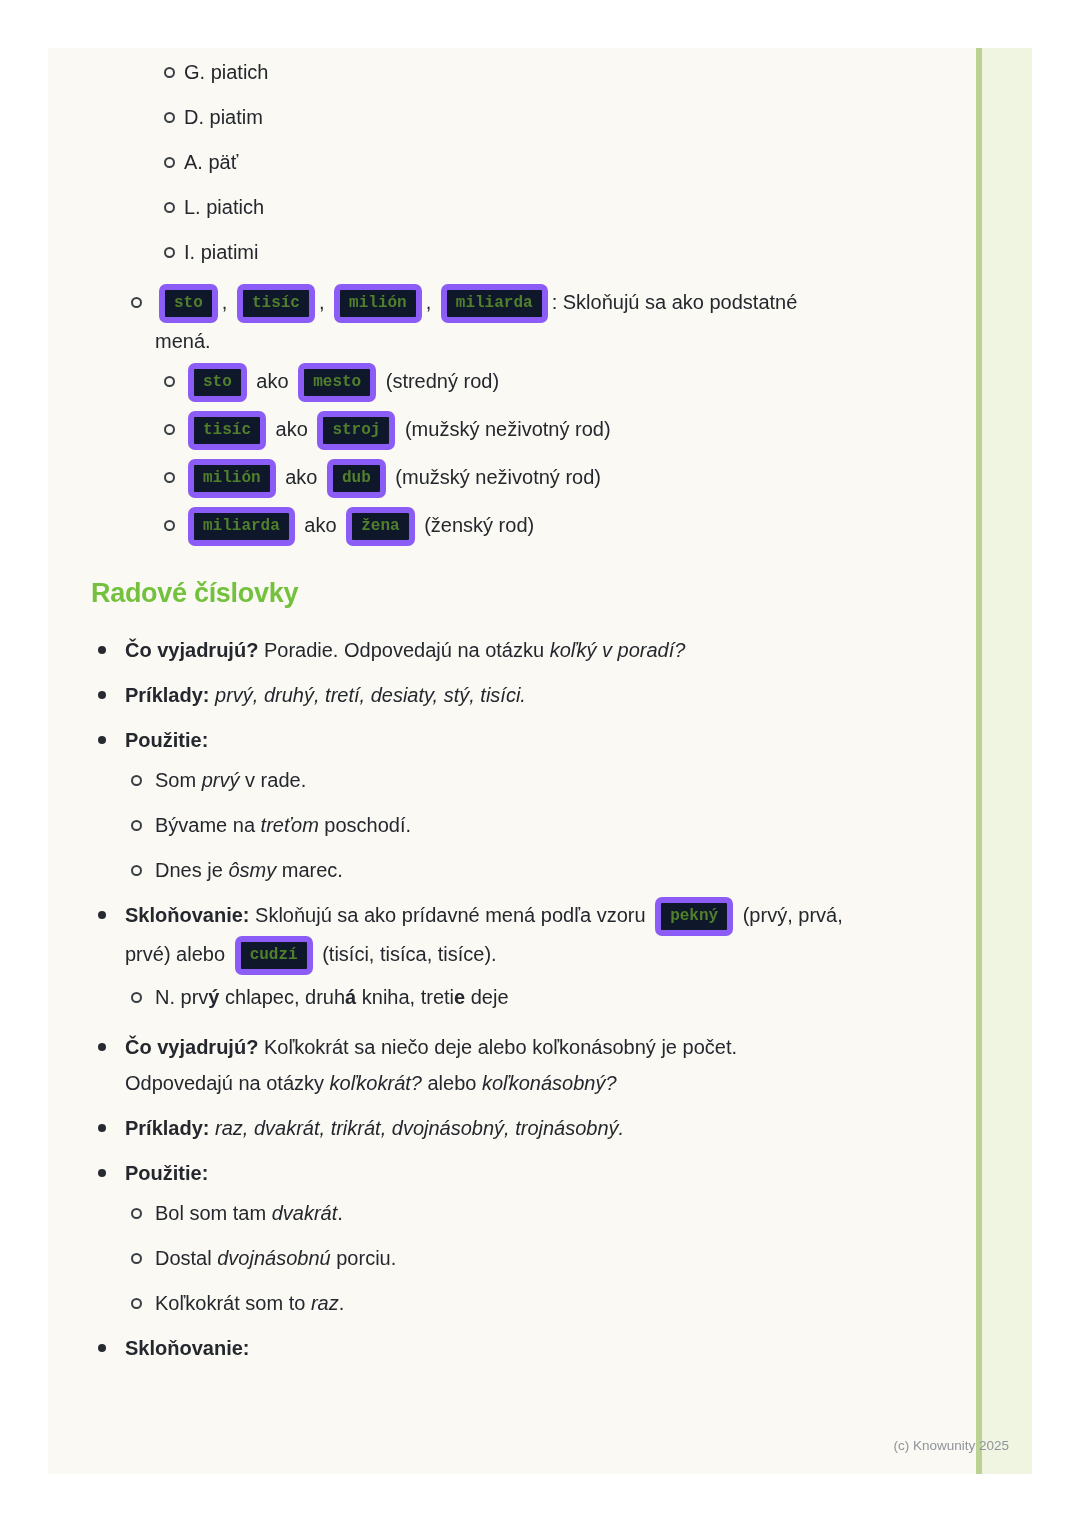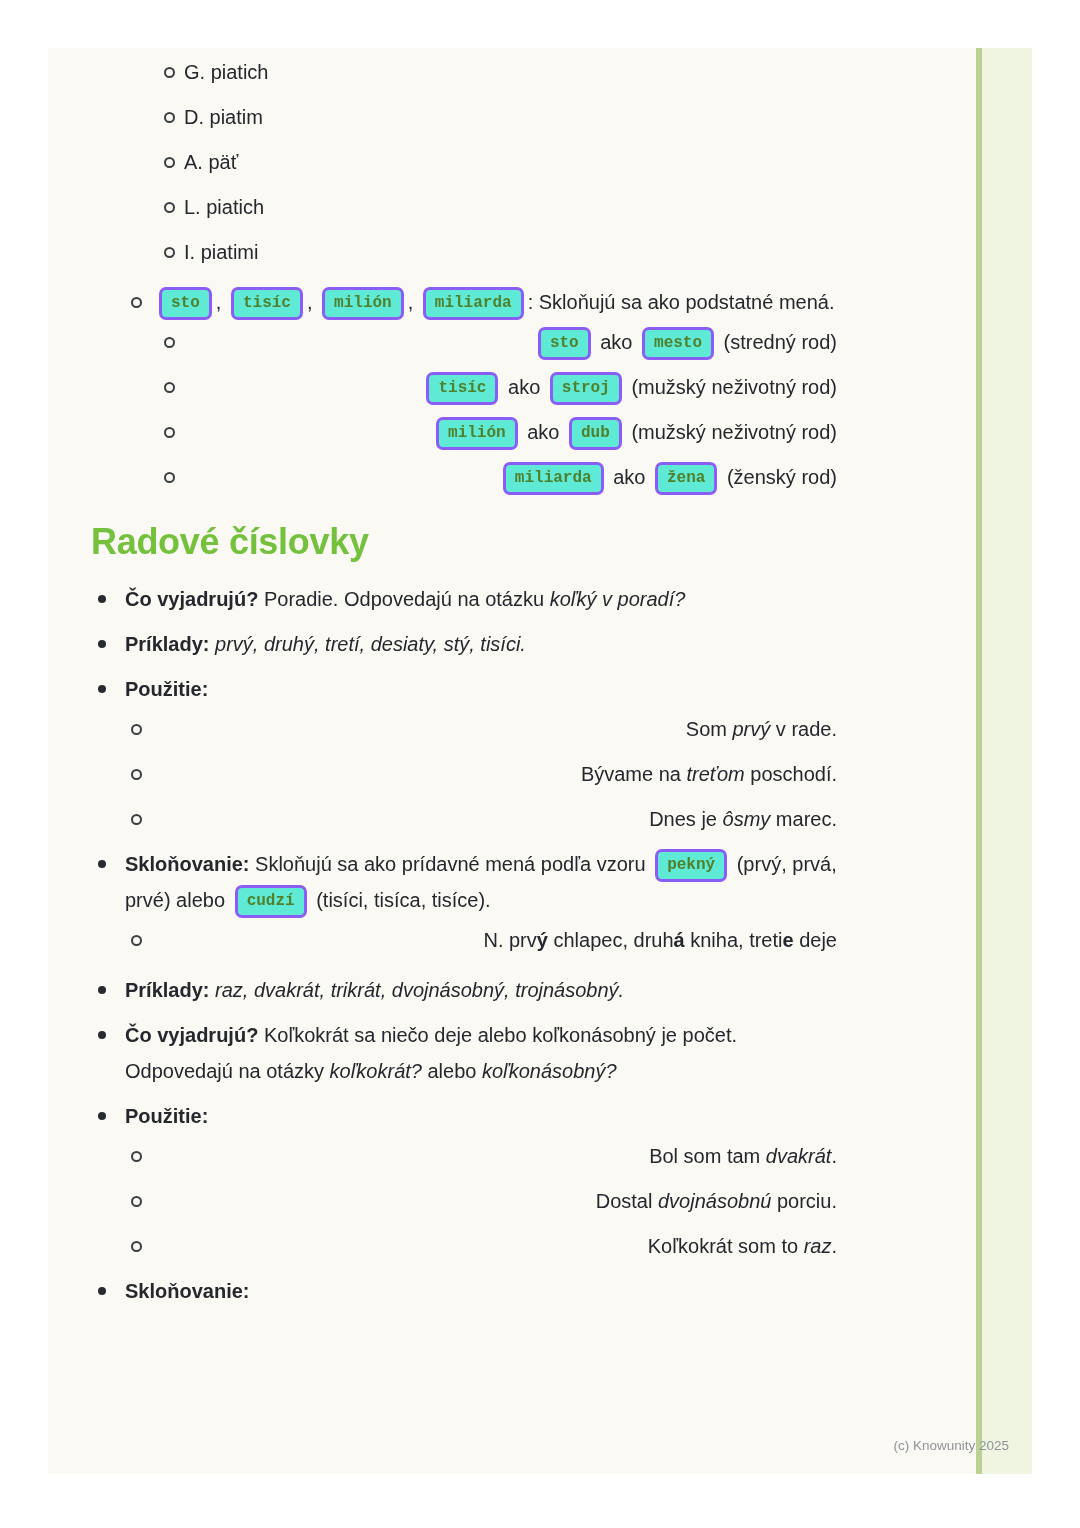--- a/index.html
+++ b/index.html
@@ -27,32 +27,32 @@
   }
   .content {
     position: relative;
     width: 762px;
     padding: 6px 0 0 43px;
     font-size: 20px;
     line-height: 36px;
   }
   h2.section-heading {
     margin: 30px 0 22px 0;
-    font-size: 36px;
+    font-size: 27px;
     line-height: 34px;
     font-weight: 700;
     letter-spacing: -0.3px;
     color: #73c13d;
   }
   ul { list-style: none; margin: 0 0 14px 0; padding: 0; }
   ul.lv1 { padding-left: 34px; }
   ul.lv2 { padding-left: 64px; }
   ul.lv3 { padding-left: 93px; }
   li { position: relative; margin: 0 8px 9px 0; }
-  li ul { margin: 4px 0 0 0; text-align: right; }
+  li ul { margin: 4px 0 0 0; }
   li ul.lv2 { padding-left: 30px; }
   li ul.lv3 { padding-left: 29px; }
   .lv1 > li::before {
     content: ""; position: absolute;
     left: -27px; top: 14px;
     width: 8px; height: 8px;
     border-radius: 50%;
     background: #272b31;
   }
   .lv2 > li::before, .lv3 > li::before {
@@ -67,22 +67,22 @@
   .lv3 > li::before { left: -20px; }
   .b { font-weight: 700; }
   .i { font-style: italic; }
   .chip {
     display: inline-block;
     font-family: "Liberation Mono", "DejaVu Sans Mono", monospace;
     font-size: 16px;
     font-weight: 700;
     line-height: 21px;
     color: #50802b;
-    background: #5eead4;
-    border: 3px solid #8b5cf6;
+    background: #0f172a;
+    border: 6px solid #8b5cf6;
     border-radius: 7px;
     padding: 3px 9px;
     margin: 0 4px;
     vertical-align: 2px;
     white-space: nowrap;
   }
   .watermark {
     position: absolute;
     top: 1437px;
     right: 71px;
@@ -121,22 +121,22 @@
         <li><span class="b">Použitie:</span><ul class="lv2">
             <li><span>Som </span><span class="i">prvý</span><span> v rade.</span></li>
             <li><span>Bývame na </span><span class="i">treťom</span><span> poschodí.</span></li>
             <li><span>Dnes je </span><span class="i">ôsmy</span><span> marec.</span></li>
           </ul></li>
         <li><span class="b">Skloňovanie:</span><span> Skloňujú sa ako prídavné mená podľa vzoru </span><span class="chip">pekný</span><span> (prvý, prvá, prvé) alebo </span><span class="chip">cudzí</span><span> (tisíci, tisíca, tisíce).</span><ul class="lv2">
             <li><span>N. prv</span><span class="b">ý</span><span> chlapec, druh</span><span class="b">á</span><span> kniha, treti</span><span class="b">e</span><span> deje</span></li>
           </ul></li>
       </ul>
       <ul class="lv1">
+        <li><span class="b">Čo vyjadrujú?</span><span> Koľkokrát sa niečo deje alebo koľkonásobný je počet. Odpovedajú na otázky </span><span class="i">koľkokrát?</span><span> alebo </span><span class="i">koľkonásobný?</span></li>
         <li><span class="b">Príklady:</span><span> </span><span class="i">raz, dvakrát, trikrát, dvojnásobný, trojnásobný.</span></li>
-        <li><span class="b">Čo vyjadrujú?</span><span> Koľkokrát sa niečo deje alebo koľkonásobný je počet. Odpovedajú na otázky </span><span class="i">koľkokrát?</span><span> alebo </span><span class="i">koľkonásobný?</span></li>
         <li><span class="b">Použitie:</span><ul class="lv2">
             <li><span>Bol som tam </span><span class="i">dvakrát</span><span>.</span></li>
             <li><span>Dostal </span><span class="i">dvojnásobnú</span><span> porciu.</span></li>
             <li><span>Koľkokrát som to </span><span class="i">raz</span><span>.</span></li>
           </ul></li>
         <li><span class="b">Skloňovanie:</span></li>
       </ul>
     </div>
 </div>
 

